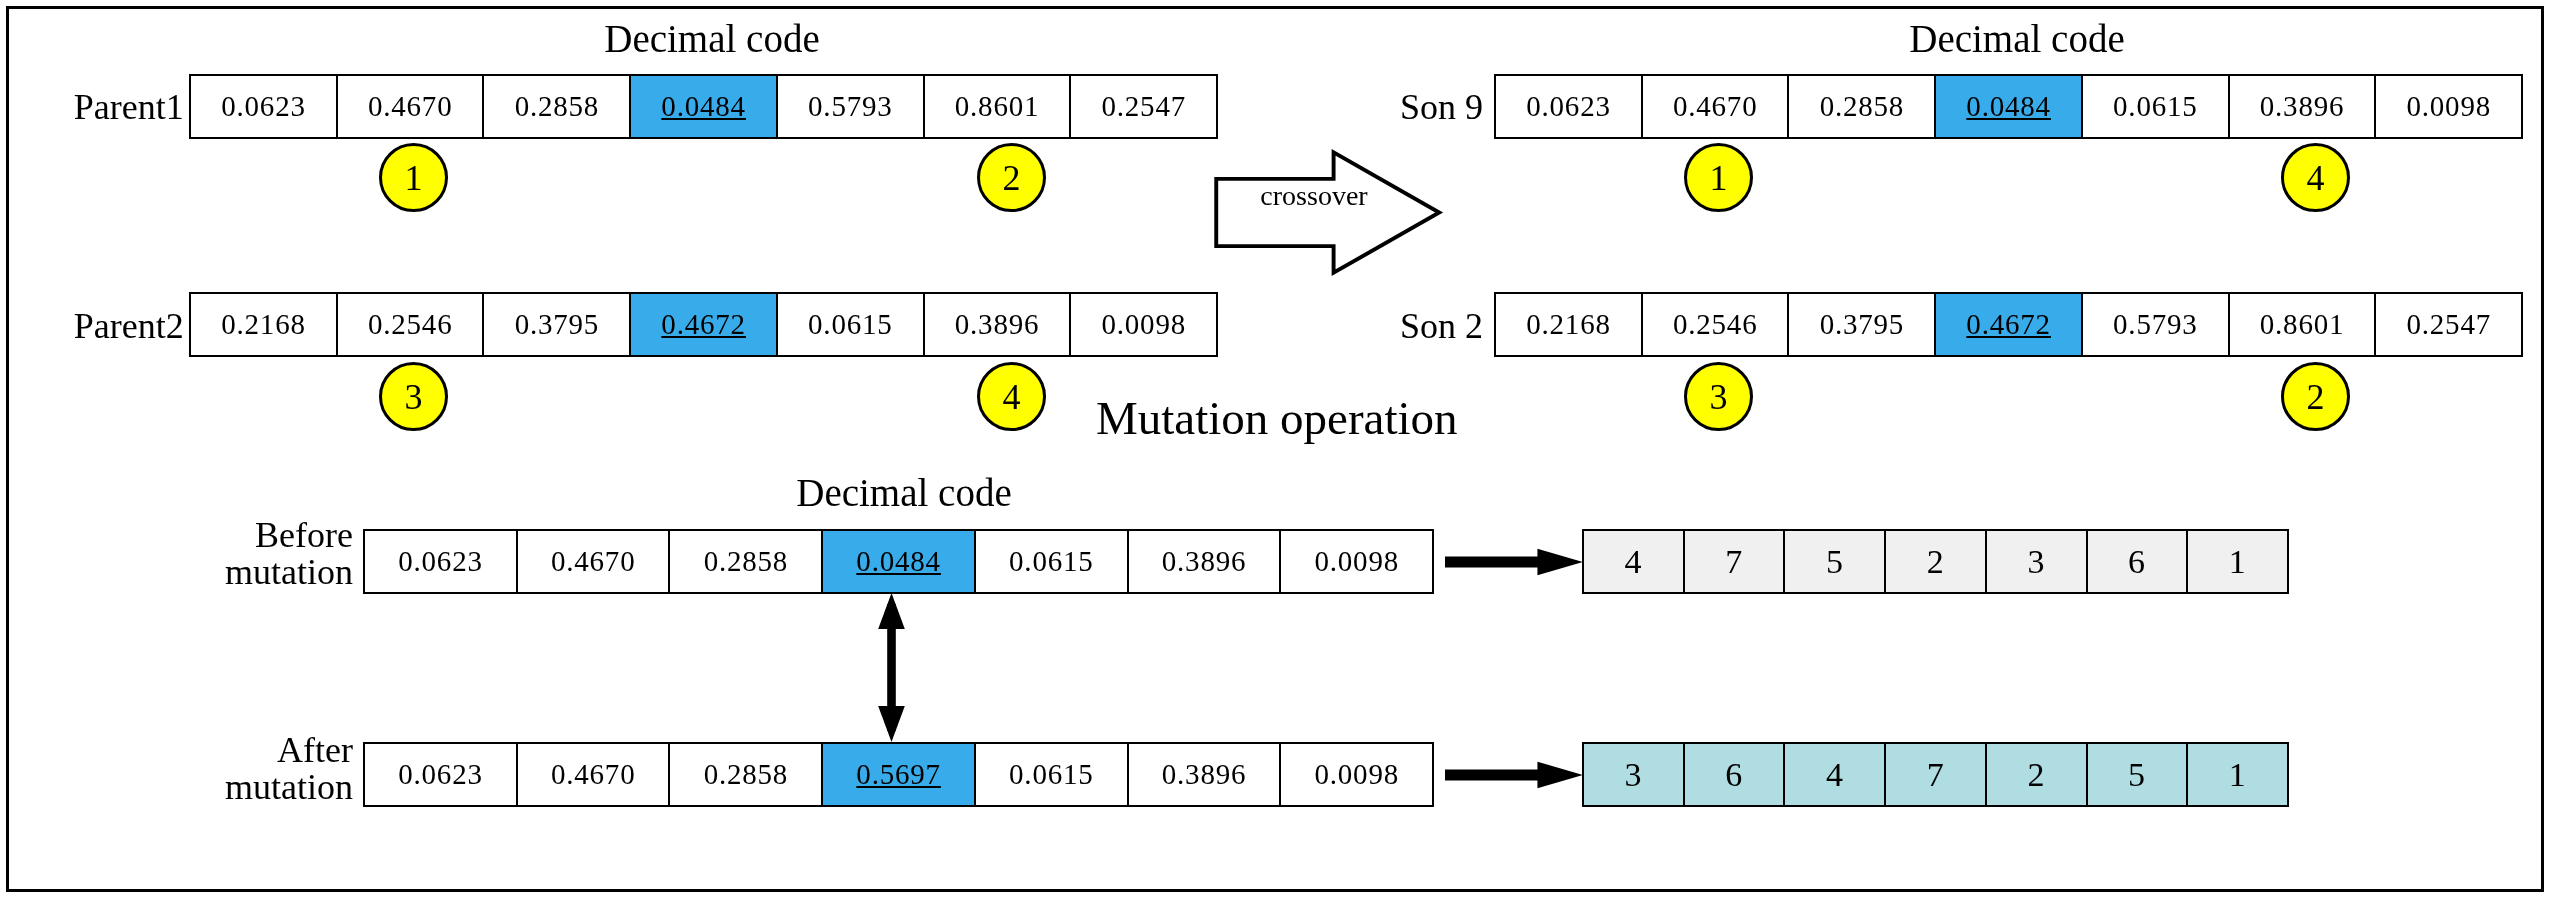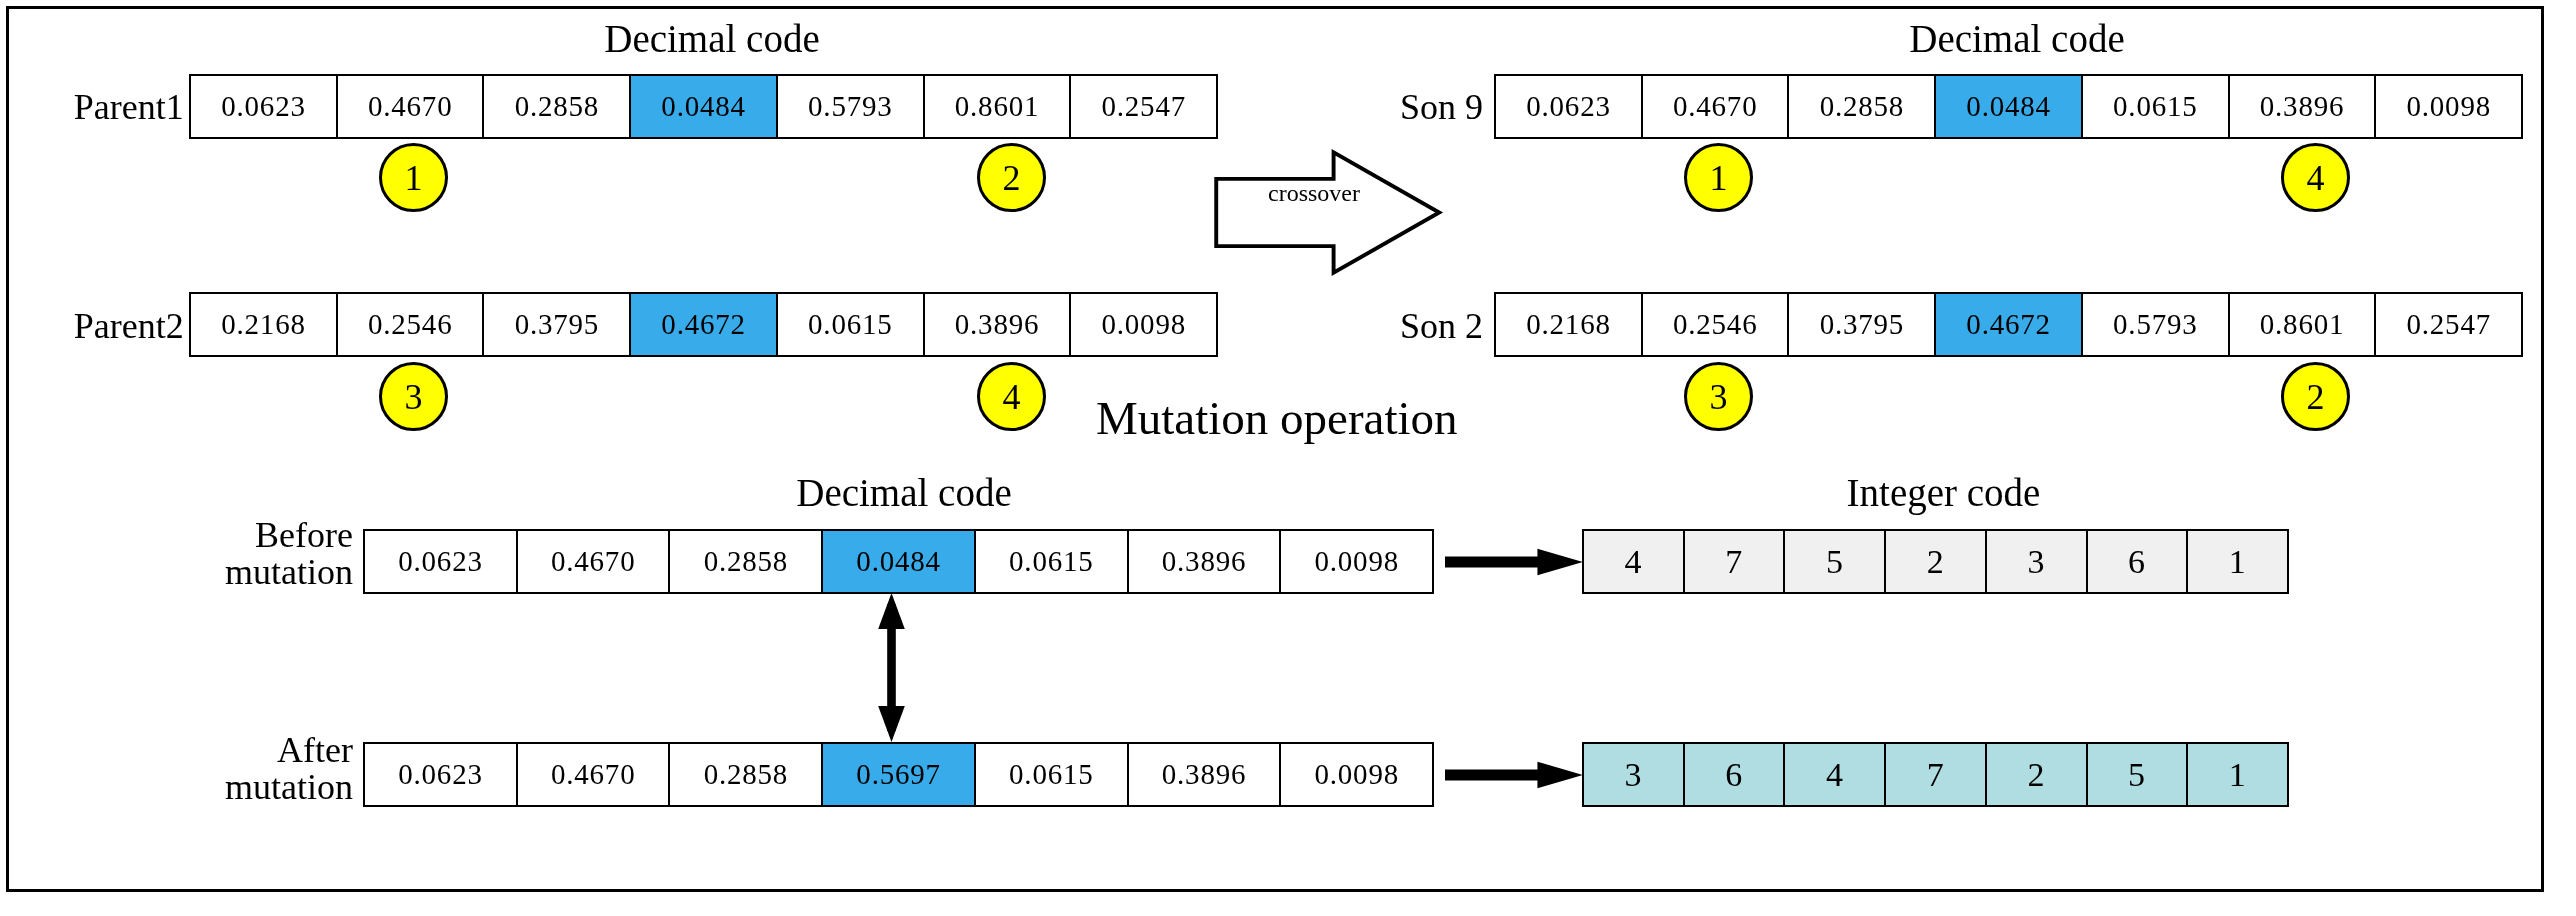--- a/index.html
+++ b/index.html
@@ -9,21 +9,21 @@
   #canvas{position:relative;width:2576px;height:916px;}
 
   .frame{position:absolute;left:6.3px;top:6.3px;width:2538px;height:886px;
          border:3.9px solid #000;box-sizing:border-box;}
 
   
   .strip{position:absolute;display:flex;box-sizing:border-box;}
   .cell{box-sizing:border-box;border:2.3px solid #000;margin-right:-2.3px;
         display:flex;align-items:center;justify-content:center;
         font-size:29px;letter-spacing:0.8px;background:#fff;white-space:nowrap;}
-  .cell.hl{background:#38abeb;}
+  .cell.hl{background:#38abeb;text-decoration:underline;}
   .cell.int{background:#f0f0f0;font-size:34px;}
   .cell.intmut{background:#afdde2;font-size:34px;}
 
   
   .rlabel{position:absolute;font-size:36px;white-space:nowrap;text-align:right;}
   .rlabel2{position:absolute;font-size:36px;white-space:nowrap;text-align:right;
            line-height:1.02;}
 
   
   .heading{position:absolute;font-size:39px;white-space:nowrap;text-align:center;}
@@ -31,21 +31,21 @@
 
   
   .ycirc{position:absolute;width:69px;height:69px;border-radius:50%;
          background:#ffff00;border:3.9px solid #000;box-sizing:border-box;
          display:flex;align-items:center;justify-content:center;
          font-size:36px;line-height:1;}
 
   
   .xarrow{position:absolute;}
   .xarrow .lbl{position:absolute;left:23.5px;top:34px;width:157px;
-               text-align:center;font-size:24px;white-space:nowrap;}
+               text-align:center;font-size:28px;white-space:nowrap;}
 
   
   .hconn{position:absolute;}
   .varrow{position:absolute;}
 </style>
 </head>
 <body>
 
 <div id="canvas">
 
@@ -127,21 +127,20 @@
 
   <div id="markers-son2">
       <div class="ycirc" style="left: 1684px; top: 362px;">3</div>
       <div class="ycirc" style="left: 2281px; top: 362px;">2</div>
     </div>
 
   <div class="bigcaption" style="left:1096px;top:391px;">Mutation operation</div>
 
   <div class="heading" style="left:363px;top:470px;width:1082px;">Decimal code</div>
 
-  <div class="heading" style="left:1582px;top:470px;width:723px;">Integer code</div>
 
   <div class="rlabel2" style="left:196px;top:517px;width:157px;">
     <div>Before</div>
     <div>mutation</div>
   </div>
 
   <div class="strip" id="strip-before-decimal" style="left:363px;top:529px;width:1082px;height:65px;">
       <div class="cell" style="width: 155px; flex: 0 0 155px;">0.0623</div>
       <div class="cell" style="width: 155px; flex: 0 0 155px;">0.4670</div>
       <div class="cell" style="width: 155px; flex: 0 0 155px;">0.2858</div>

